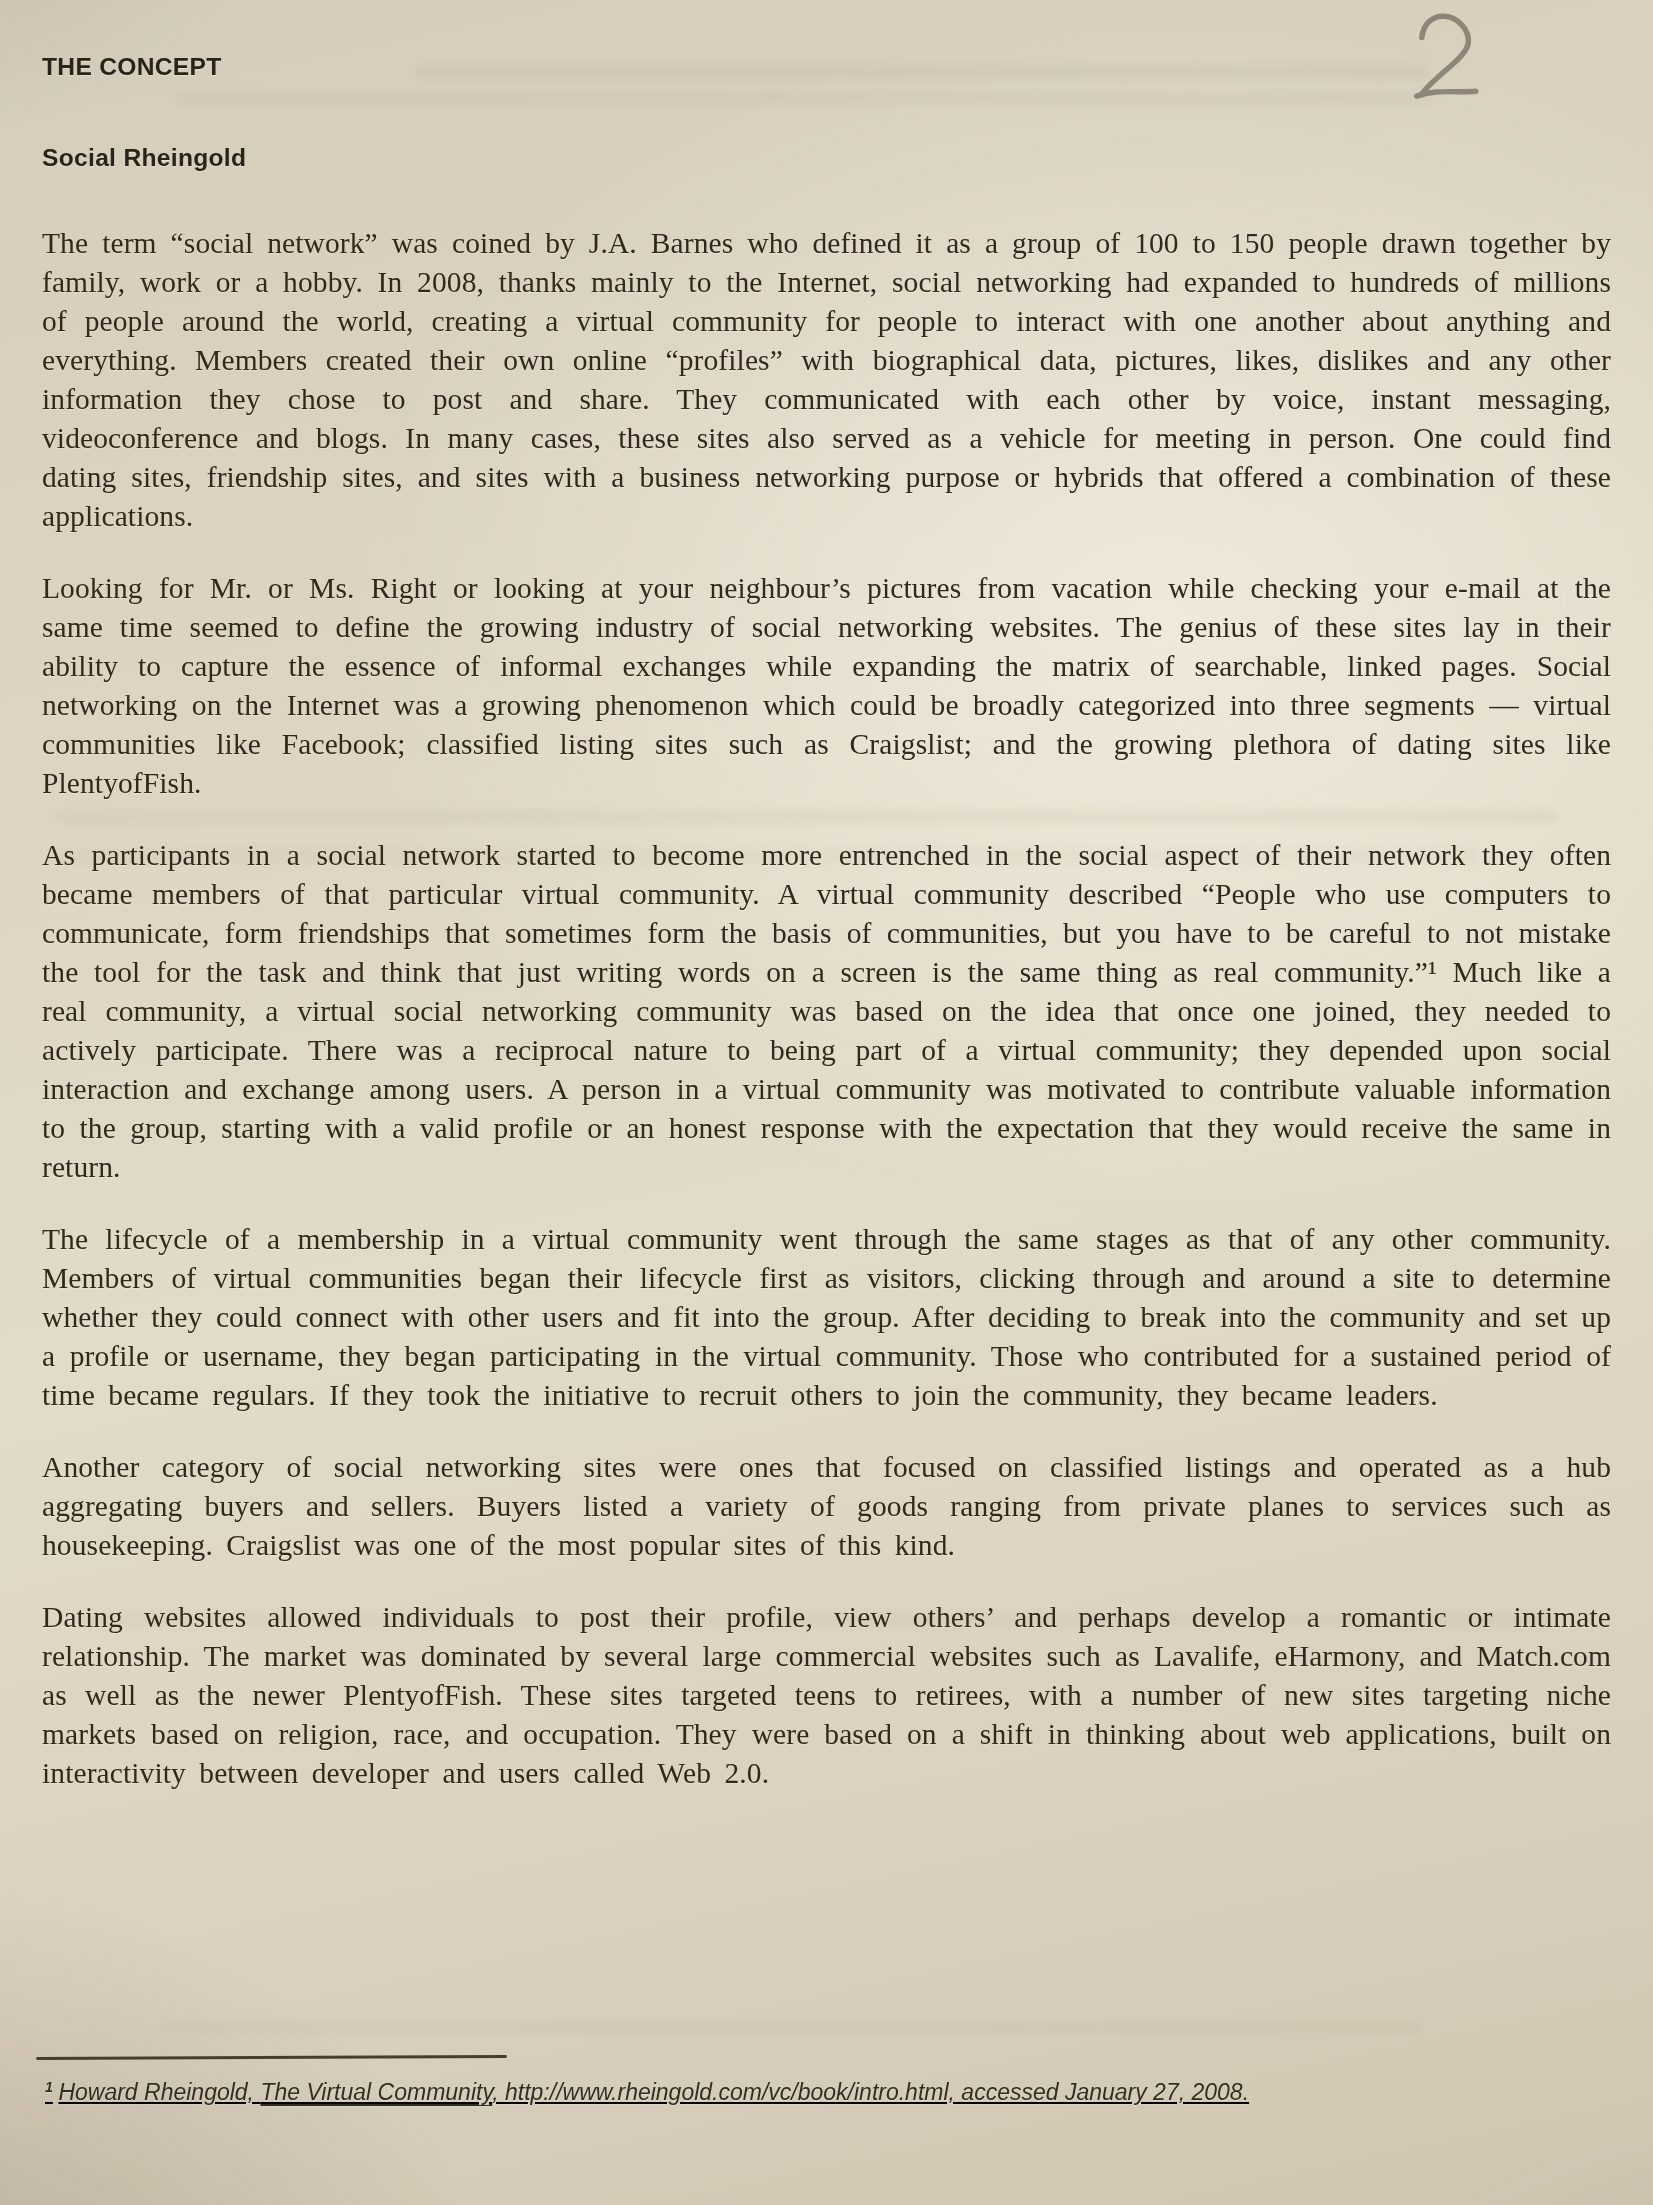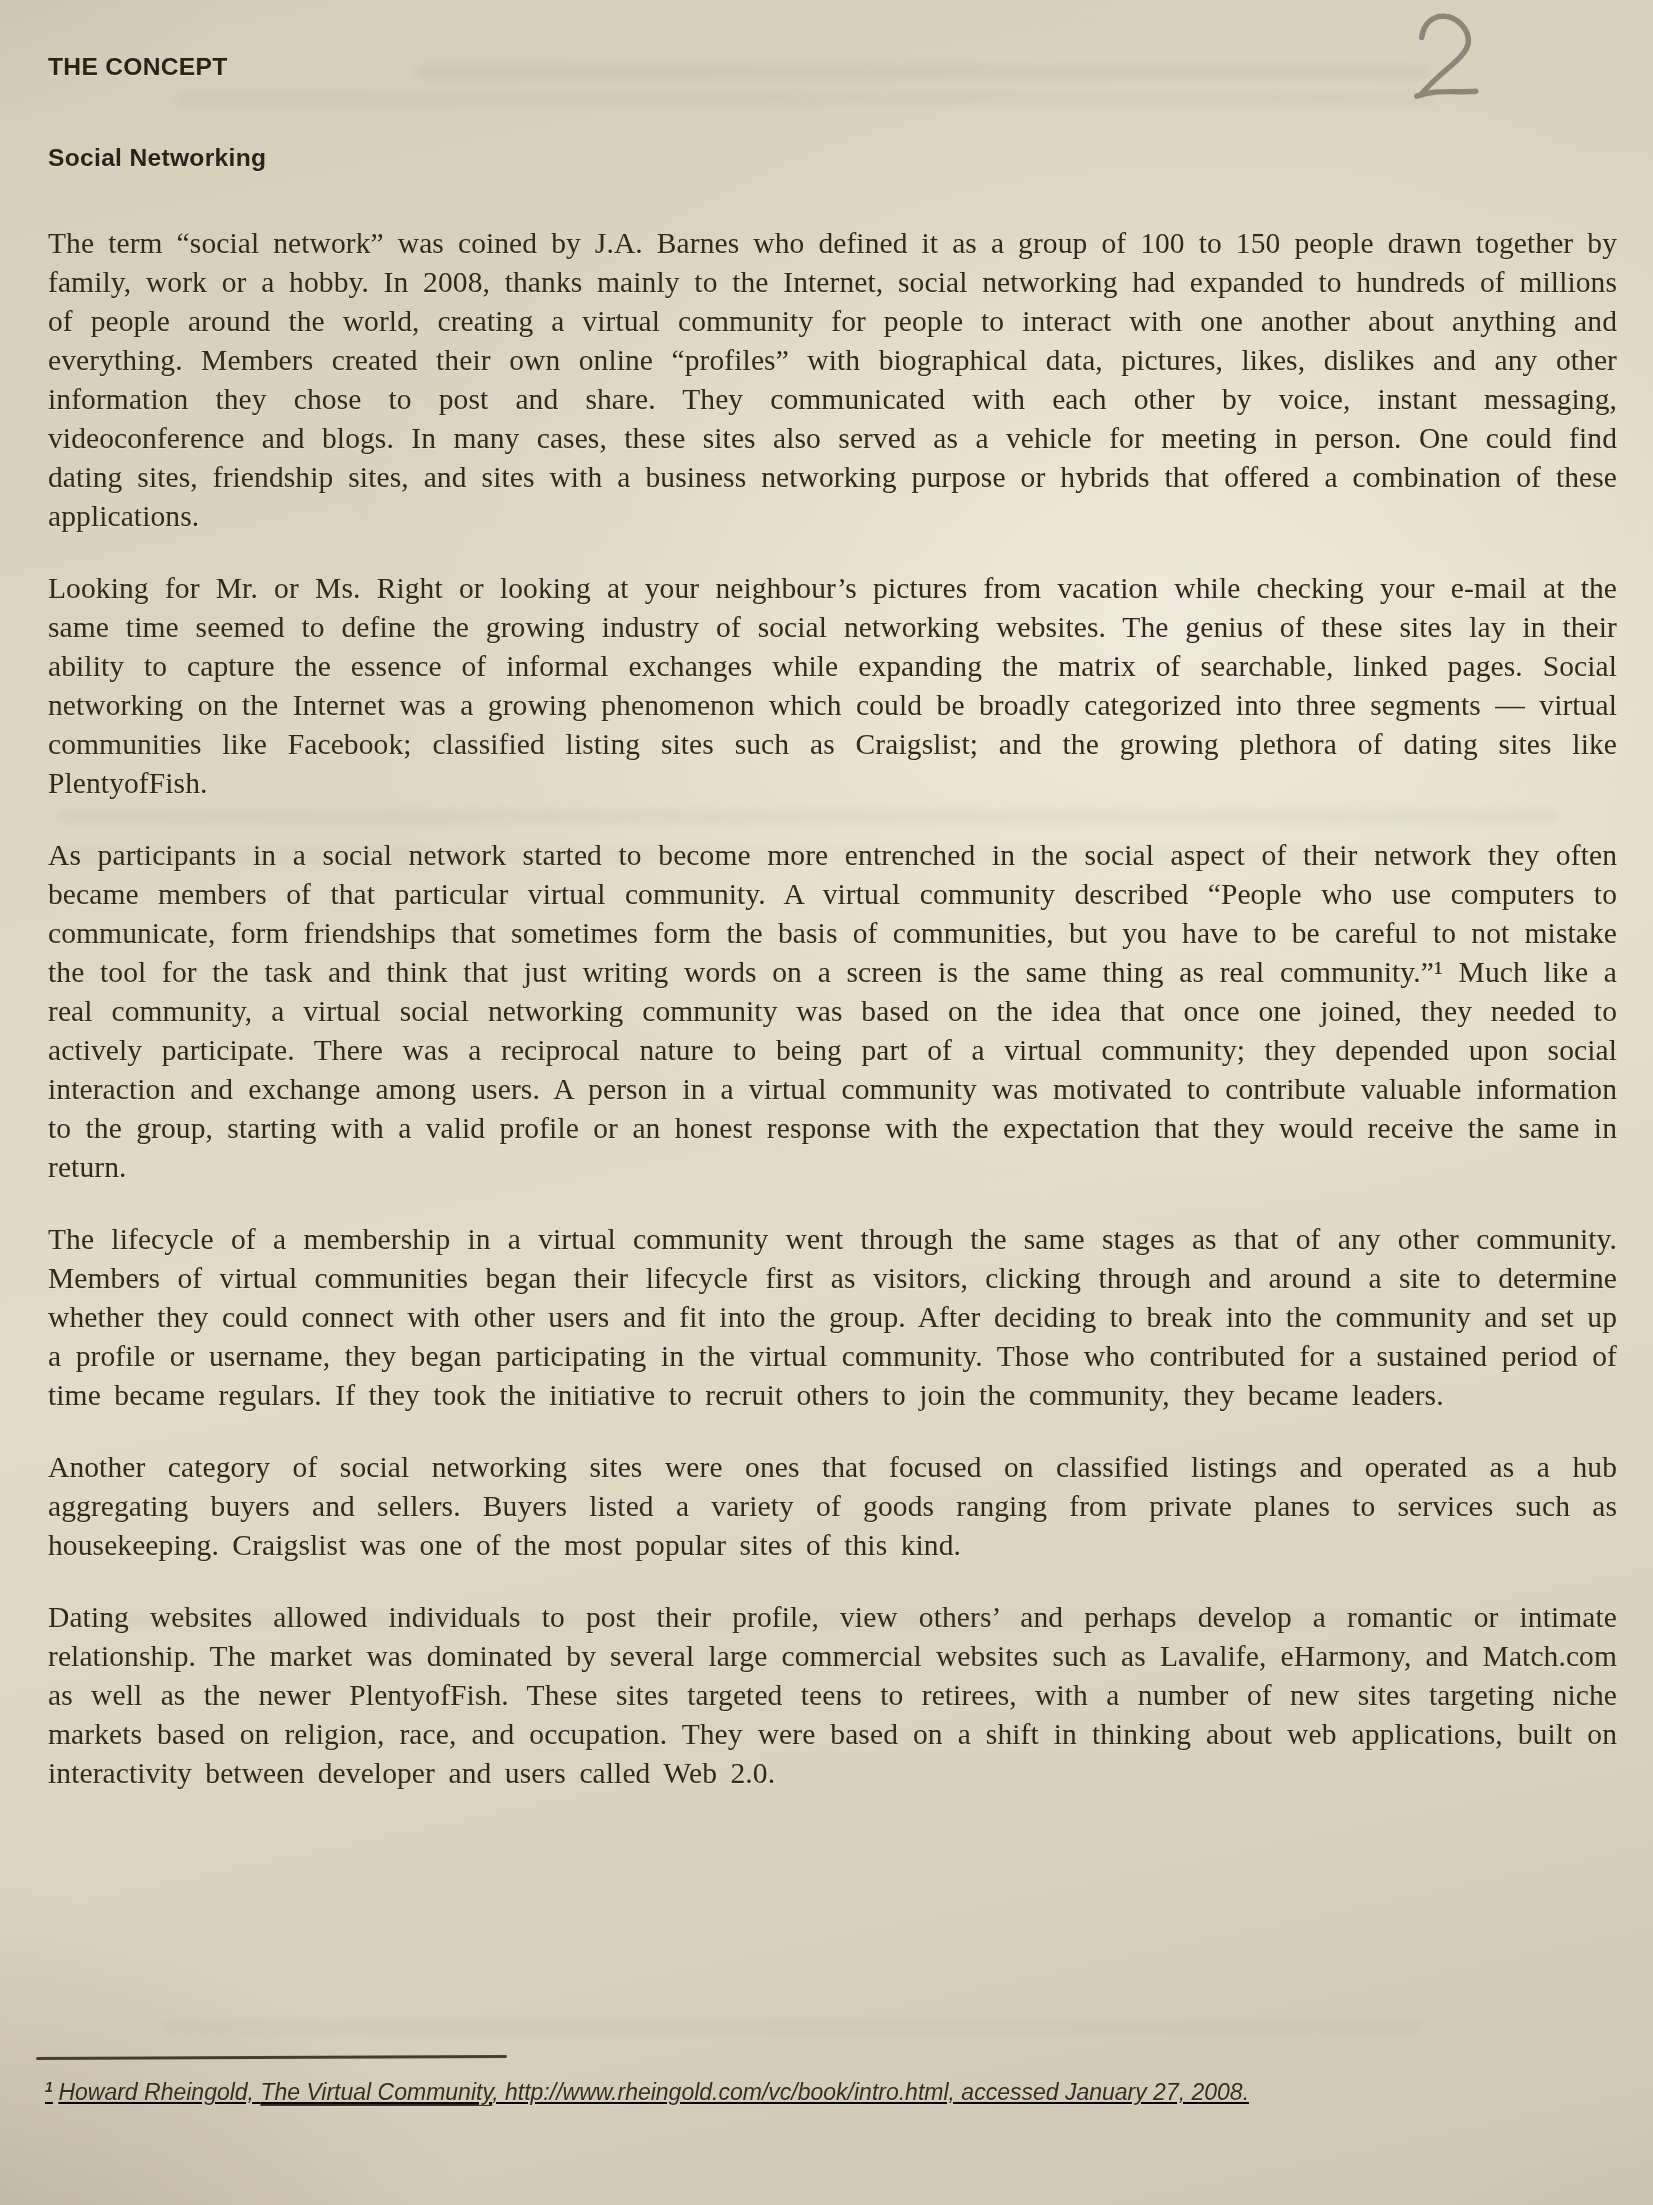--- a/index.html
+++ b/index.html
@@ -6,21 +6,21 @@
   body {
     width:1654px; height:2205px; position:relative; overflow:hidden;
     background:
       radial-gradient(1258px 930px at 70% 28%, rgba(255,250,238,0.55), rgba(255,250,238,0) 65%),
       radial-gradient(1039px 820px at -8% 108%, rgba(62,50,32,0.22), rgba(62,50,32,0) 62%),
       radial-gradient(820px 602px at 108% 112%, rgba(70,58,40,0.14), rgba(70,58,40,0) 60%),
       radial-gradient(711px 492px at -6% -6%, rgba(70,58,40,0.12), rgba(70,58,40,0) 55%),
       linear-gradient(168deg, #d5ccba 0%, #ddd4c2 30%, #e3dbc9 55%, #d9d0bd 80%, #cfc6b2 100%);
     font-family:"Liberation Serif","DejaVu Serif",serif;
   }
-  .content { position:absolute; left:48px; top:55px; width:1569px; }
+  .content { position:absolute; left:42px; top:55px; width:1569px; }
   .heading {
     font-family:"Liberation Sans","DejaVu Sans",sans-serif;
     font-weight:700; font-size:24.6px; line-height:1;
     color:#2a231a; letter-spacing:0.3px;
     text-shadow:0 0.5px 0 rgba(255,255,245,0.35);
   }
   .h1 { margin:0 0 66px 0; }
   .h2 { margin:0 0 54px 0; }
   .bodytext p {
     font-size:29.5px; line-height:39px; color:#32281b;
@@ -67,21 +67,21 @@
 <div class="ghost g5"></div>
 <div class="ghost g6"></div>
 
 <svg class="handwritten" viewBox="0 0 164 192" role="img" aria-label="2">
   <path d="M 34,56 C 37,29 55,16 75,17 C 98,18 122,40 119,66 C 115,94 62,122 33,160"></path>
   <path d="M 25,163 C 60,150 97,157 133,154"></path>
 </svg>
 
 <div class="content">
   <div class="heading h1">THE CONCEPT</div>
-  <div class="heading h2">Social Networking</div>
+  <div class="heading h2">Social Rheingold</div>
 
   <div class="bodytext">
     <p>The term “social network” was coined by J.A. Barnes who defined it as a group of 100 to 150 people drawn together by family, work or a hobby.  In 2008, thanks mainly to the Internet, social networking had expanded to hundreds of millions of people around the world, creating a virtual community for people to interact with one another about anything and everything. Members created their own online “profiles” with biographical data, pictures, likes, dislikes and any other information they chose to post and share. They communicated with each other by voice, instant messaging, videoconference and blogs. In many cases, these sites also served as a vehicle for meeting in person. One could find dating sites, friendship sites, and sites with a business networking purpose or hybrids that offered a combination of these applications.</p>
     <p>Looking for Mr. or Ms. Right or looking at your neighbour’s pictures from vacation while checking your e-mail at the same time seemed to define the growing industry of social networking websites. The genius of these sites lay in their ability to capture the essence of informal exchanges while expanding the matrix of searchable, linked pages. Social networking on the Internet was a growing phenomenon which could be broadly categorized into three segments — virtual communities like Facebook; classified listing sites such as Craigslist; and the growing plethora of dating sites like PlentyofFish.</p>
     <p>As participants in a social network started to become more entrenched in the social aspect of their network they often became members of that particular virtual community.  A virtual community described “People who use computers to communicate, form friendships that sometimes form the basis of communities, but you have to be careful to not mistake the tool for the task and think that just writing words on a screen is the same thing as real community.”¹ Much like a real community, a virtual social networking community was based on the idea that once one joined, they needed to actively participate.  There was a reciprocal nature to being part of a virtual community; they depended upon social interaction and exchange among users. A person in a virtual community was motivated to contribute valuable information to the group, starting with a valid profile or an honest response with the expectation that they would receive the same in return.</p>
     <p>The lifecycle of a membership in a virtual community went through the same stages as that of any other community.  Members of virtual communities began their lifecycle first as visitors, clicking through and around a site to determine whether they could connect with other users and fit into the group.  After deciding to break into the community and set up a profile or username, they began participating in the virtual community.  Those who contributed for a sustained period of time became regulars. If they took the initiative to recruit others to join the community, they became leaders.</p>
     <p>Another category of social networking sites were ones that focused on classified listings and operated as a hub aggregating buyers and sellers. Buyers listed a variety of goods ranging from private planes to services such as housekeeping. Craigslist was one of the most popular sites of this kind.</p>
     <p>Dating websites allowed individuals to post their profile, view others’ and perhaps develop a romantic or intimate relationship. The market was dominated by several large commercial websites such as Lavalife, eHarmony, and Match.com as well as the newer PlentyofFish. These sites targeted teens to retirees, with a number of new sites targeting niche markets based on religion, race, and occupation. They were based on a shift in thinking about web applications, built on interactivity between developer and users called Web 2.0.</p>
   </div>
 </div>

